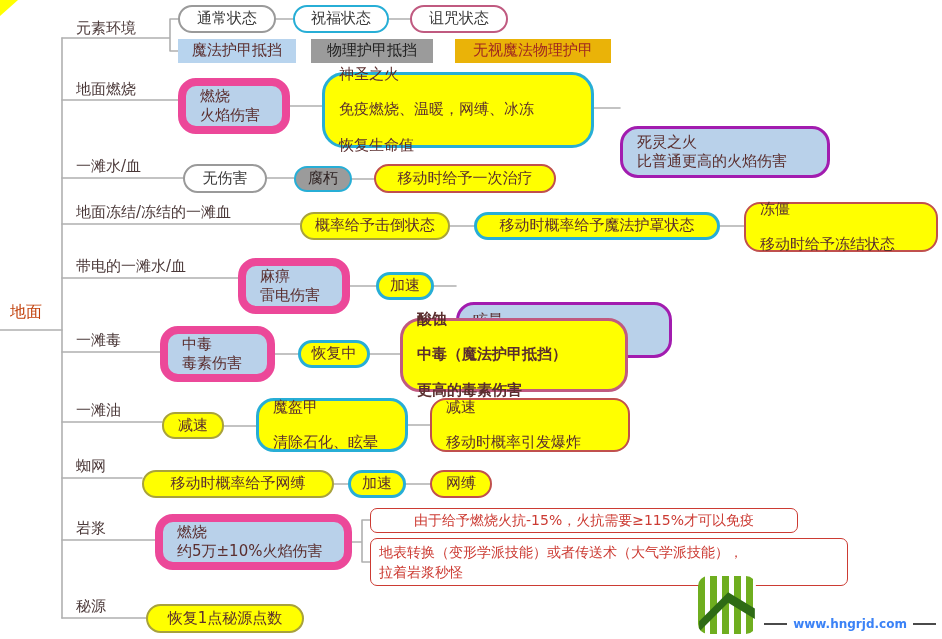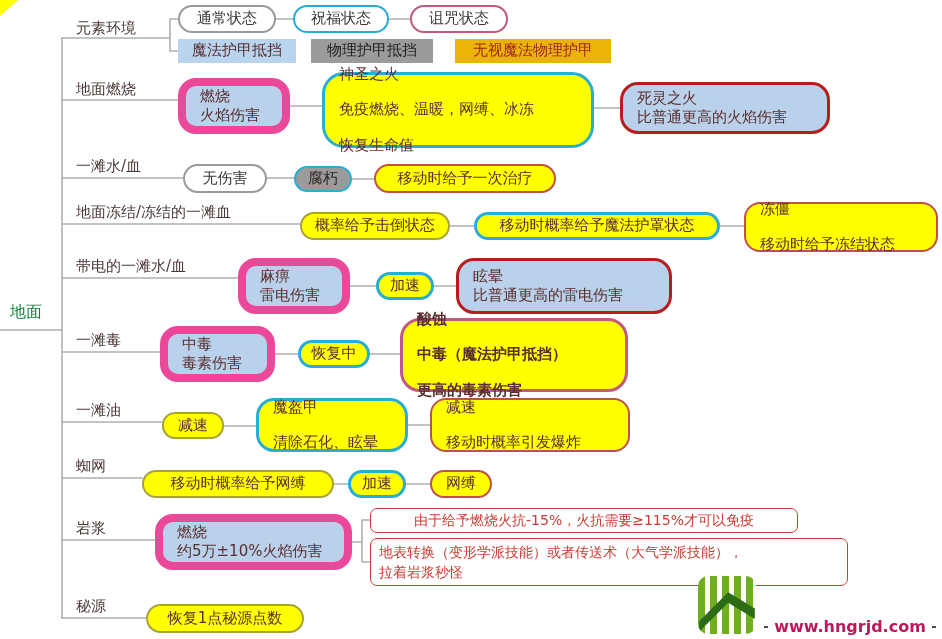--- a/index.html
+++ b/index.html
@@ -1,51 +1,51 @@
 <!DOCTYPE html>
 <html><head>
 <meta charset="utf-8">
 <style>
   html,body{margin:0;padding:0;background:#fff;}
   #canvas{position:relative;width:942px;height:639px;background:#ffffff;overflow:hidden;
           font-family:"DejaVu Sans","Liberation Sans",sans-serif;}
   svg.connectors{position:absolute;left:0;top:0;z-index:0;}
   .blabel{position:absolute;z-index:2;font-size:15px;color:#4a3838;white-space:nowrap;}
-  .rootlabel{position:absolute;z-index:2;font-size:16px;color:#15803d;white-space:nowrap;}
+  .rootlabel{position:absolute;z-index:2;font-size:16px;color:#c2410c;white-space:nowrap;}
   .node{position:absolute;z-index:2;box-sizing:border-box;display:flex;flex-direction:column;
         justify-content:center;font-size:15px;line-height:1.3;color:#5a2e2e;white-space:nowrap;}
   .cntr{align-items:center;text-align:center;}
   .lft{align-items:flex-start;text-align:left;padding-left:14px;padding-right:10px;}
   .oval{background:#fff;border:2px solid #9a9a9a;border-radius:15px;color:#3a3a3a;}
   .oval.cyanb{border-color:#27aed6;}
   .oval.pinkb{border-color:#c05a80;}
   .rect-blue{background:#b8d4ee;}
   .rect-gray{background:#9b9b9b;color:#222222;}
   .rect-yellow{background:#eab308;color:#a02820;}
   .blue{background:#b9d1ea;border:8px solid #ec4899;border-radius:18px;}
-  .blue.pinkb{border:3px solid #b91c1c;}
+  .blue.pinkb{border:3px solid #a21caf;margin-top:44px;}
   .yellow{background:#ffff00;border-radius:15px;gap:16px;}
   .yellow.cyanb{border:3px solid #27aed6;border-radius:18px;}
   .yellow.oliveb{border:2.5px solid #a8a23c;}
   .yellow.redb{border:2.5px solid #c0504d;border-radius:16px;}
   .yellow.pinkb{border:3px solid #c05a80;border-radius:20px;font-weight:bold;}
   .gray-node{background:#9b9b9b;border:2.5px solid #27aed6;border-radius:13px;color:#2e2222;}
   .red-note{background:#fff;border:1.5px solid #cc3b33;border-radius:7px;color:#cc3b33;
             font-size:14px;line-height:1.45;}
   .corner-fold{position:absolute;left:0;top:0;width:18px;height:16px;background:#ffff00;
                clip-path:polygon(0 0,100% 0,0 100%);z-index:3;}
   
   .wm{position:absolute;z-index:3;}
   .wm-logo{left:698px;top:576px;width:58px;height:58px;border-radius:10px;overflow:hidden;
            background:repeating-linear-gradient(90deg,#6fae1f 0 7px,#ffffff 7px 12px);}
   .wm-roof{position:absolute;left:0;top:0;width:100%;height:100%;background:#2e6b15;
            clip-path:polygon(2% 78%,52% 28%,98% 56%,98% 74%,52% 46%,2% 96%);}
   .wm-title{left:764px;top:578px;font-size:33px;font-weight:bold;color:#3b3b3b;letter-spacing:2px;}
   .wm-url{left:764px;top:617px;width:172px;display:flex;align-items:center;gap:6px;
-          font-size:16px;font-weight:bold;color:#be185d;}
+          font-size:12px;font-weight:bold;color:#3b82f6;}
   .wm-url .dash{flex:1;height:2px;background:#4a4a4a;}
 </style>
 </head>
 <body>
 
 <div id="canvas">
 
   <div class="corner-fold"></div>
 
   <svg class="connectors" width="942" height="639">

